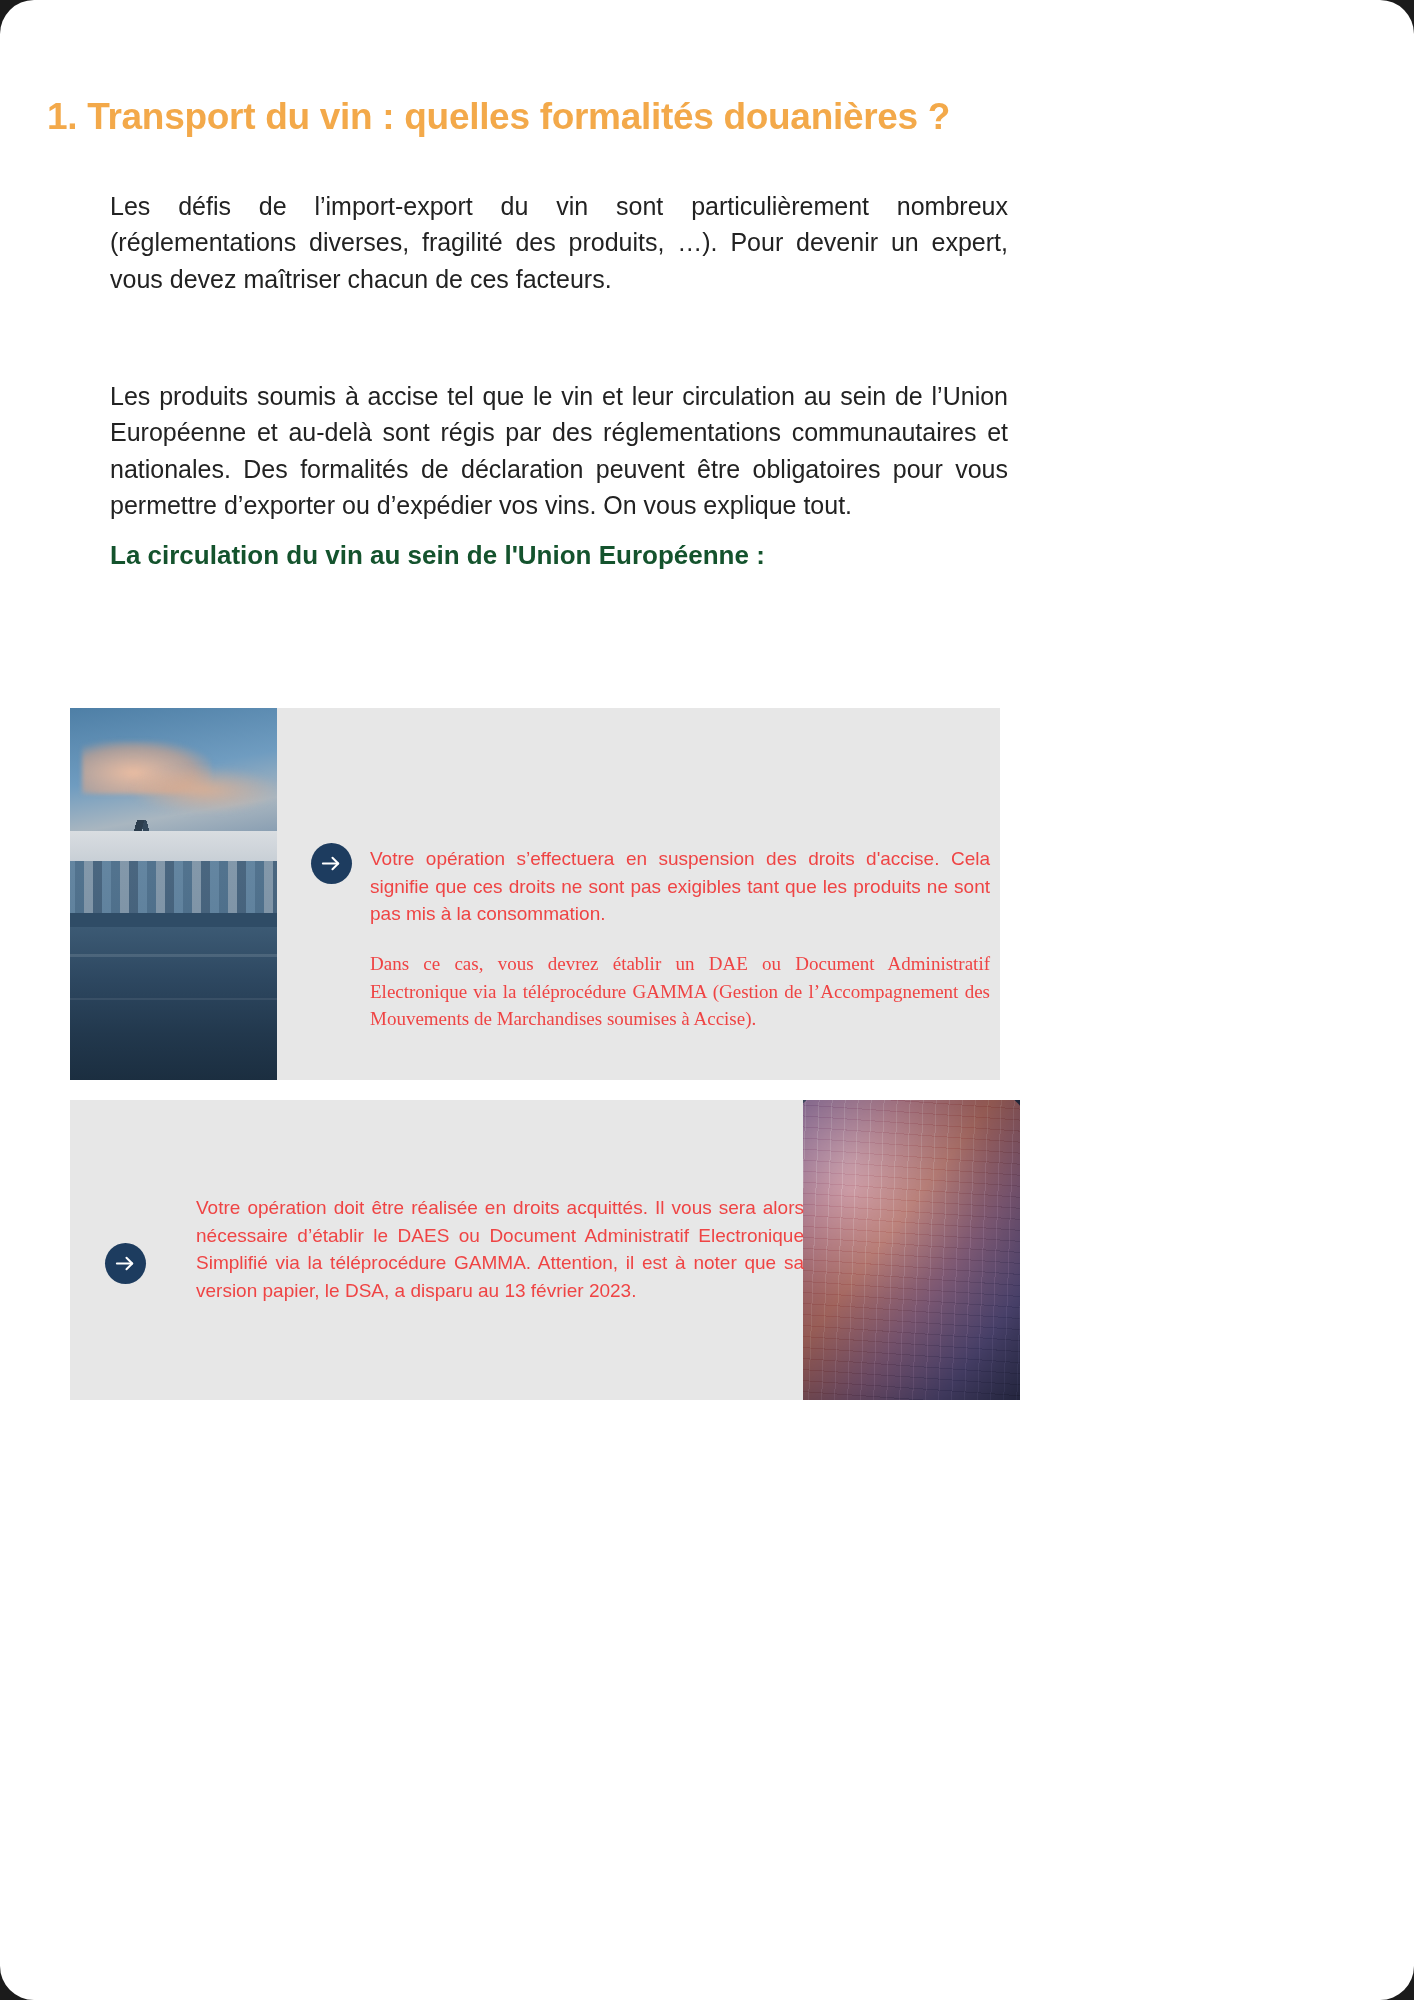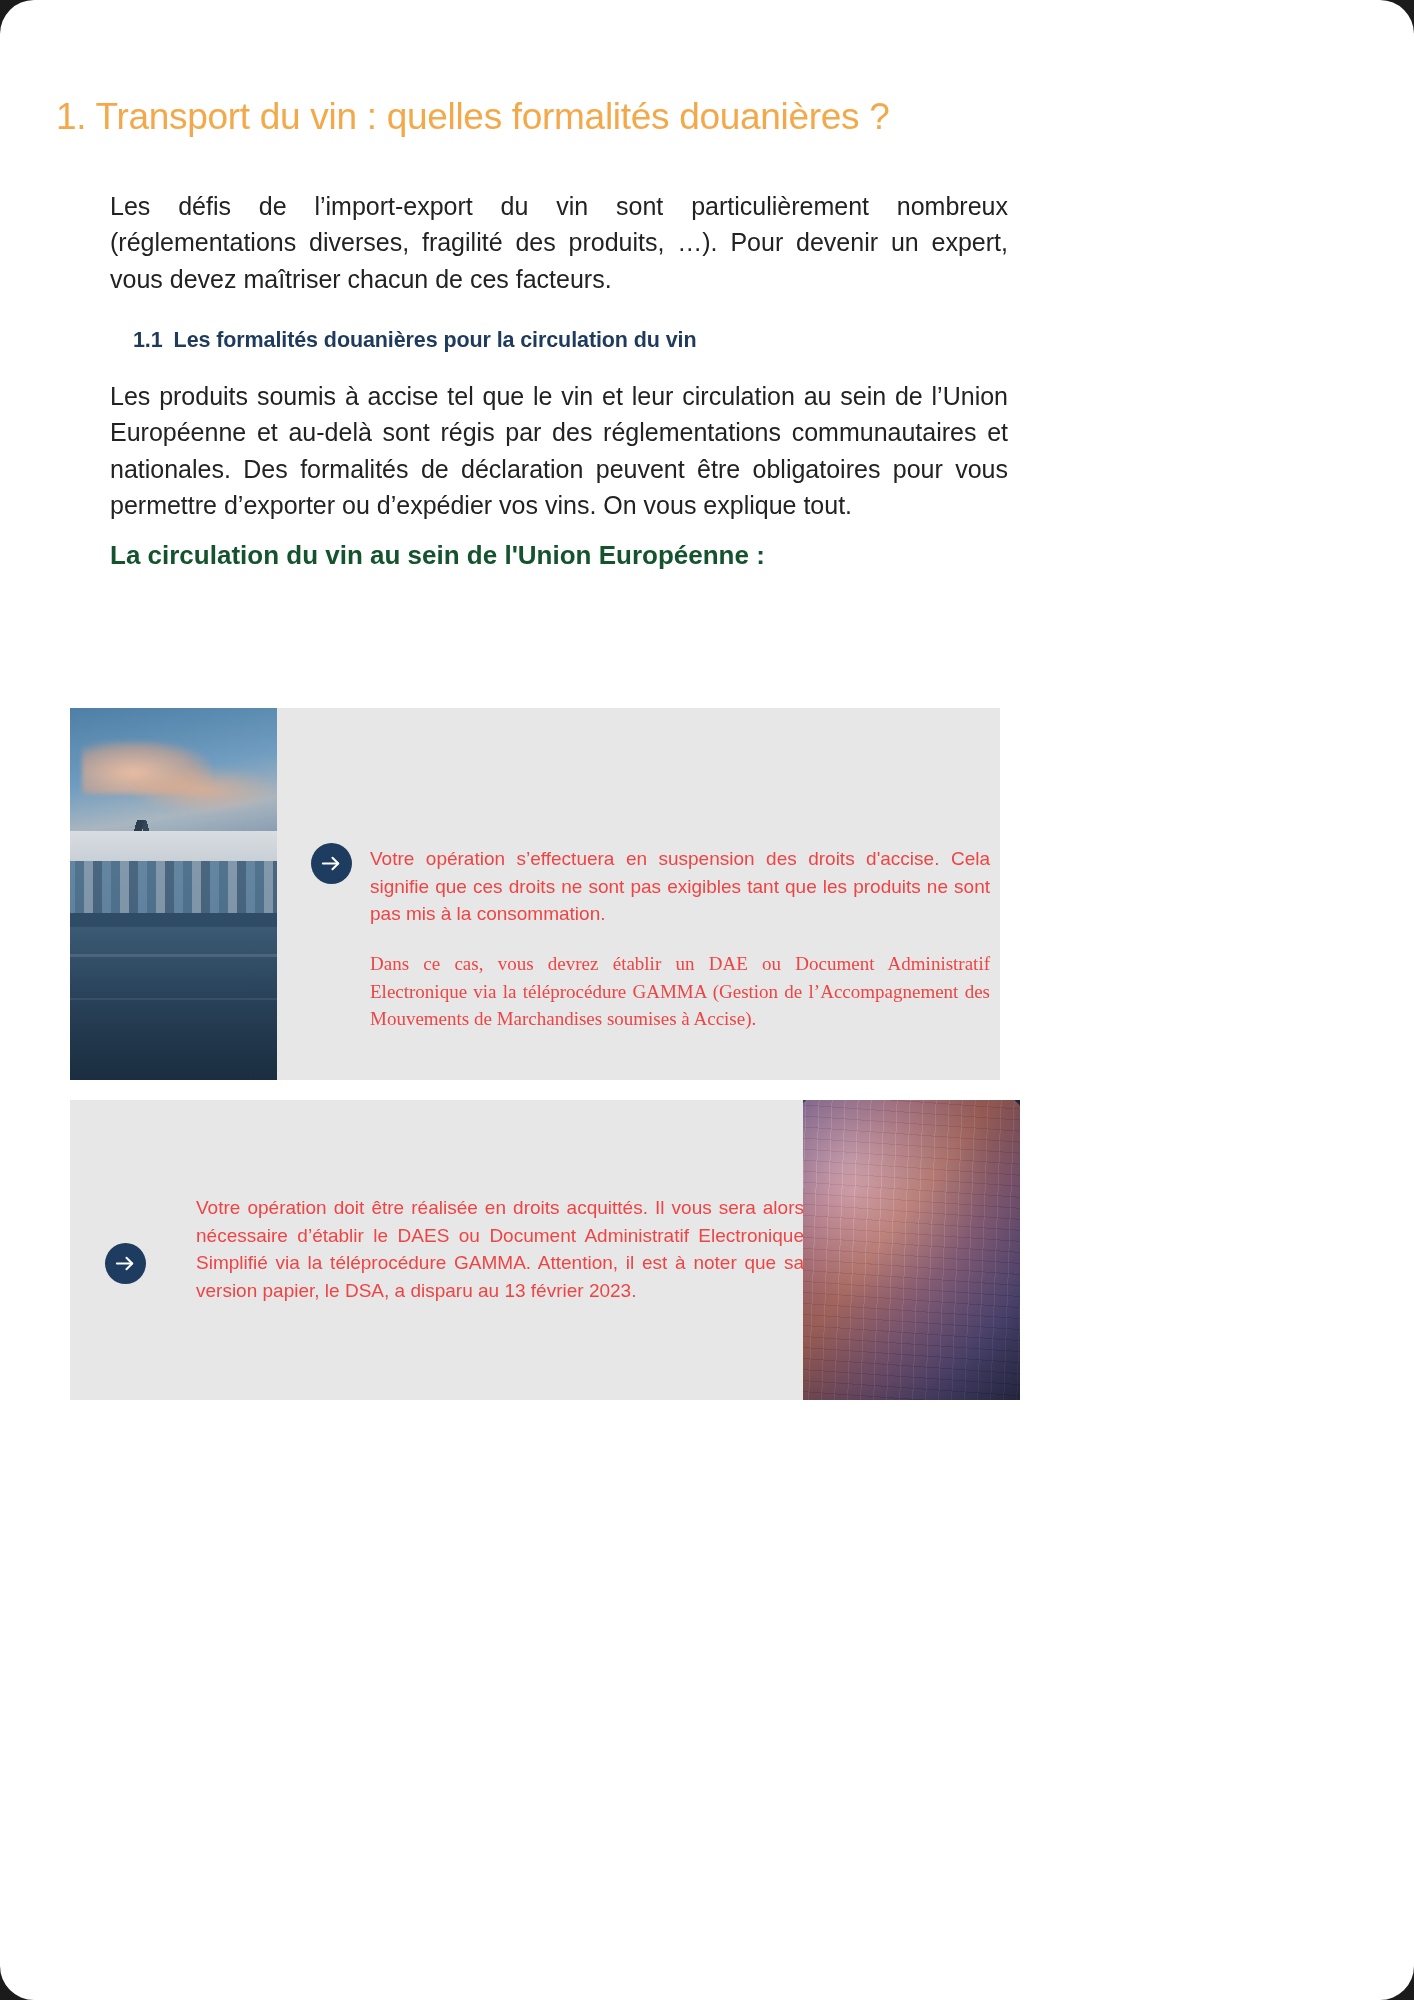--- a/index.html
+++ b/index.html
@@ -28,25 +28,25 @@
   .inner {
     position: absolute;
     left: 0; top: 0;
     width: 1414px;
     height: 2000px;
   }
 
   
   .doc-title {
     position: absolute;
-    left: 56px;
+    left: 47px;
     top: 96px;
     width: 1320px;
     font-size: 37px;
-    font-weight: normal;
+    font-weight: bold;
     color: #F3A94A;
     letter-spacing: -0.3px;
     line-height: 1.15;
     white-space: nowrap;
   }
 
   
   .para {
     position: absolute;
     color: #222222;
@@ -215,23 +215,20 @@
 </head>
 <body>
 
 <div class="page">
   <div class="inner">
 
     <div class="doc-title">1. Transport du vin : quelles formalités douanières ?</div>
 
     <div class="para p-intro">Les défis de l’import-export du vin sont particulièrement nombreux (réglementations diverses, fragilité des produits, …). Pour devenir un expert, vous devez maîtriser chacun de ces facteurs.</div>
 
-    <div class="h-sub">
-      <span class="num">1.1</span><span>Les formalités douanières pour la circulation du vin</span>
-    </div>
 
     <div class="para p-sub1">Les produits soumis à accise tel que le vin et leur circulation au sein de l’Union Européenne et au-delà sont régis par des réglementations communautaires et nationales. Des formalités de déclaration peuvent être obligatoires pour vous permettre d’exporter ou d’expédier vos vins. On vous explique tout.</div>
 
     <div class="h-bold">La circulation du vin au sein de l'Union Européenne :</div>
 
 
     <div class="card card-a"></div>
 
     <div class="card-img img-ship">
       <div class="ship-sky"></div>

